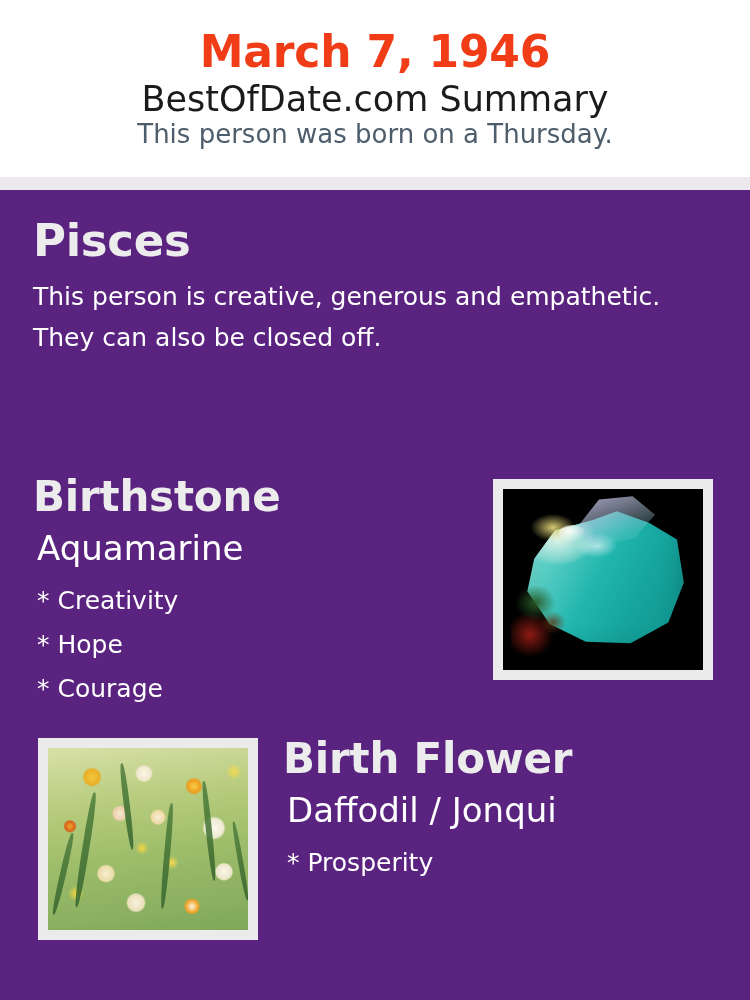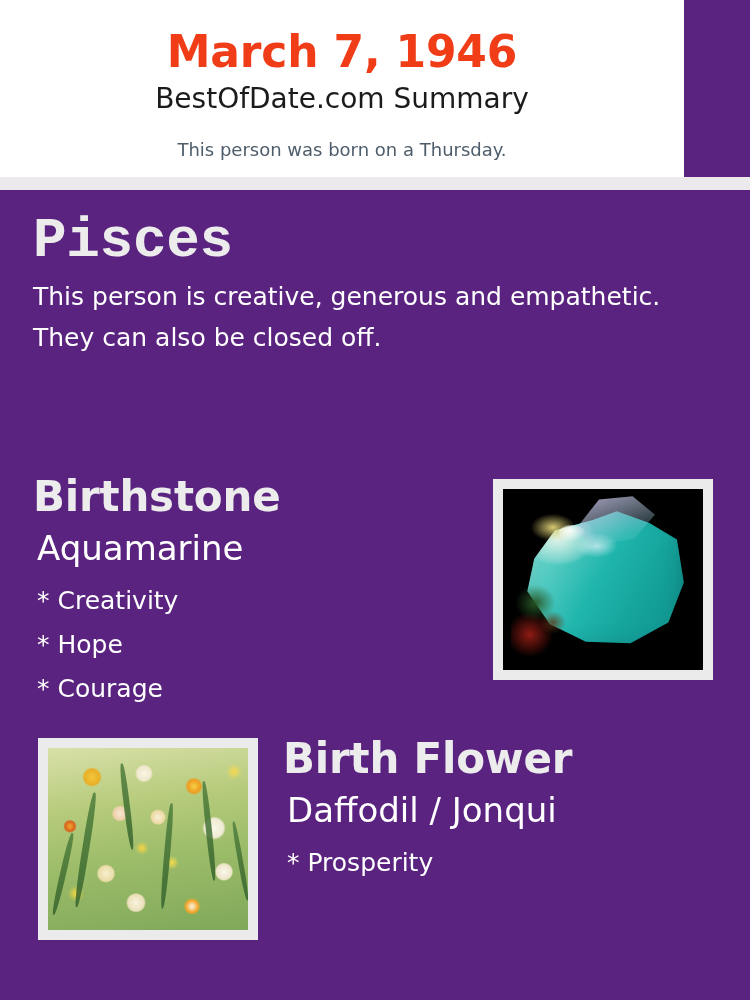--- a/index.html
+++ b/index.html
@@ -19,47 +19,47 @@
     width: 750px;
     height: 1000px;
     background: #5b2380;
   }
 
   
   .header {
     position: absolute;
     left: 0;
     top: 0;
-    width: 684px;
+    width: 750px;
     height: 177px;
     background: #ffffff;
     text-align: center;
     box-sizing: border-box;
   }
   .header-title {
     margin: 0;
     padding-top: 26px;
     font-size: 44px;
     line-height: 52px;
     font-weight: bold;
     color: #f03c17;
     letter-spacing: -0.2px;
   }
   .header-subtitle {
     margin: 0;
     padding-top: 4px;
-    font-size: 28px;
+    font-size: 35px;
     line-height: 34px;
     font-weight: normal;
     color: #1b1b1b;
   }
   .header-tagline {
-    margin: 16px;
+    margin: 0;
     padding-top: 2px;
-    font-size: 18px;
+    font-size: 26px;
     line-height: 32px;
     font-weight: normal;
     color: #4e5d6b;
   }
   .divider {
     position: absolute;
     left: 0;
     top: 177px;
     width: 750px;
     height: 13px;
@@ -77,26 +77,25 @@
   }
 
   .sign-block {
     position: absolute;
     left: 33px;
     top: 22px;
     width: 684px;
   }
   .sign-name {
     margin: 0;
-    font-size: 56px;
+    font-size: 45px;
     line-height: 58px;
     font-weight: bold;
     color: #ececec;
     letter-spacing: -0.3px;
-    font-family: Liberation Mono, monospace;
   }
   .sign-desc {
     margin: 0;
     padding-top: 6px;
     font-size: 25px;
     line-height: 41px;
     font-weight: normal;
     color: #ffffff;
     max-width: 672px;
   }

